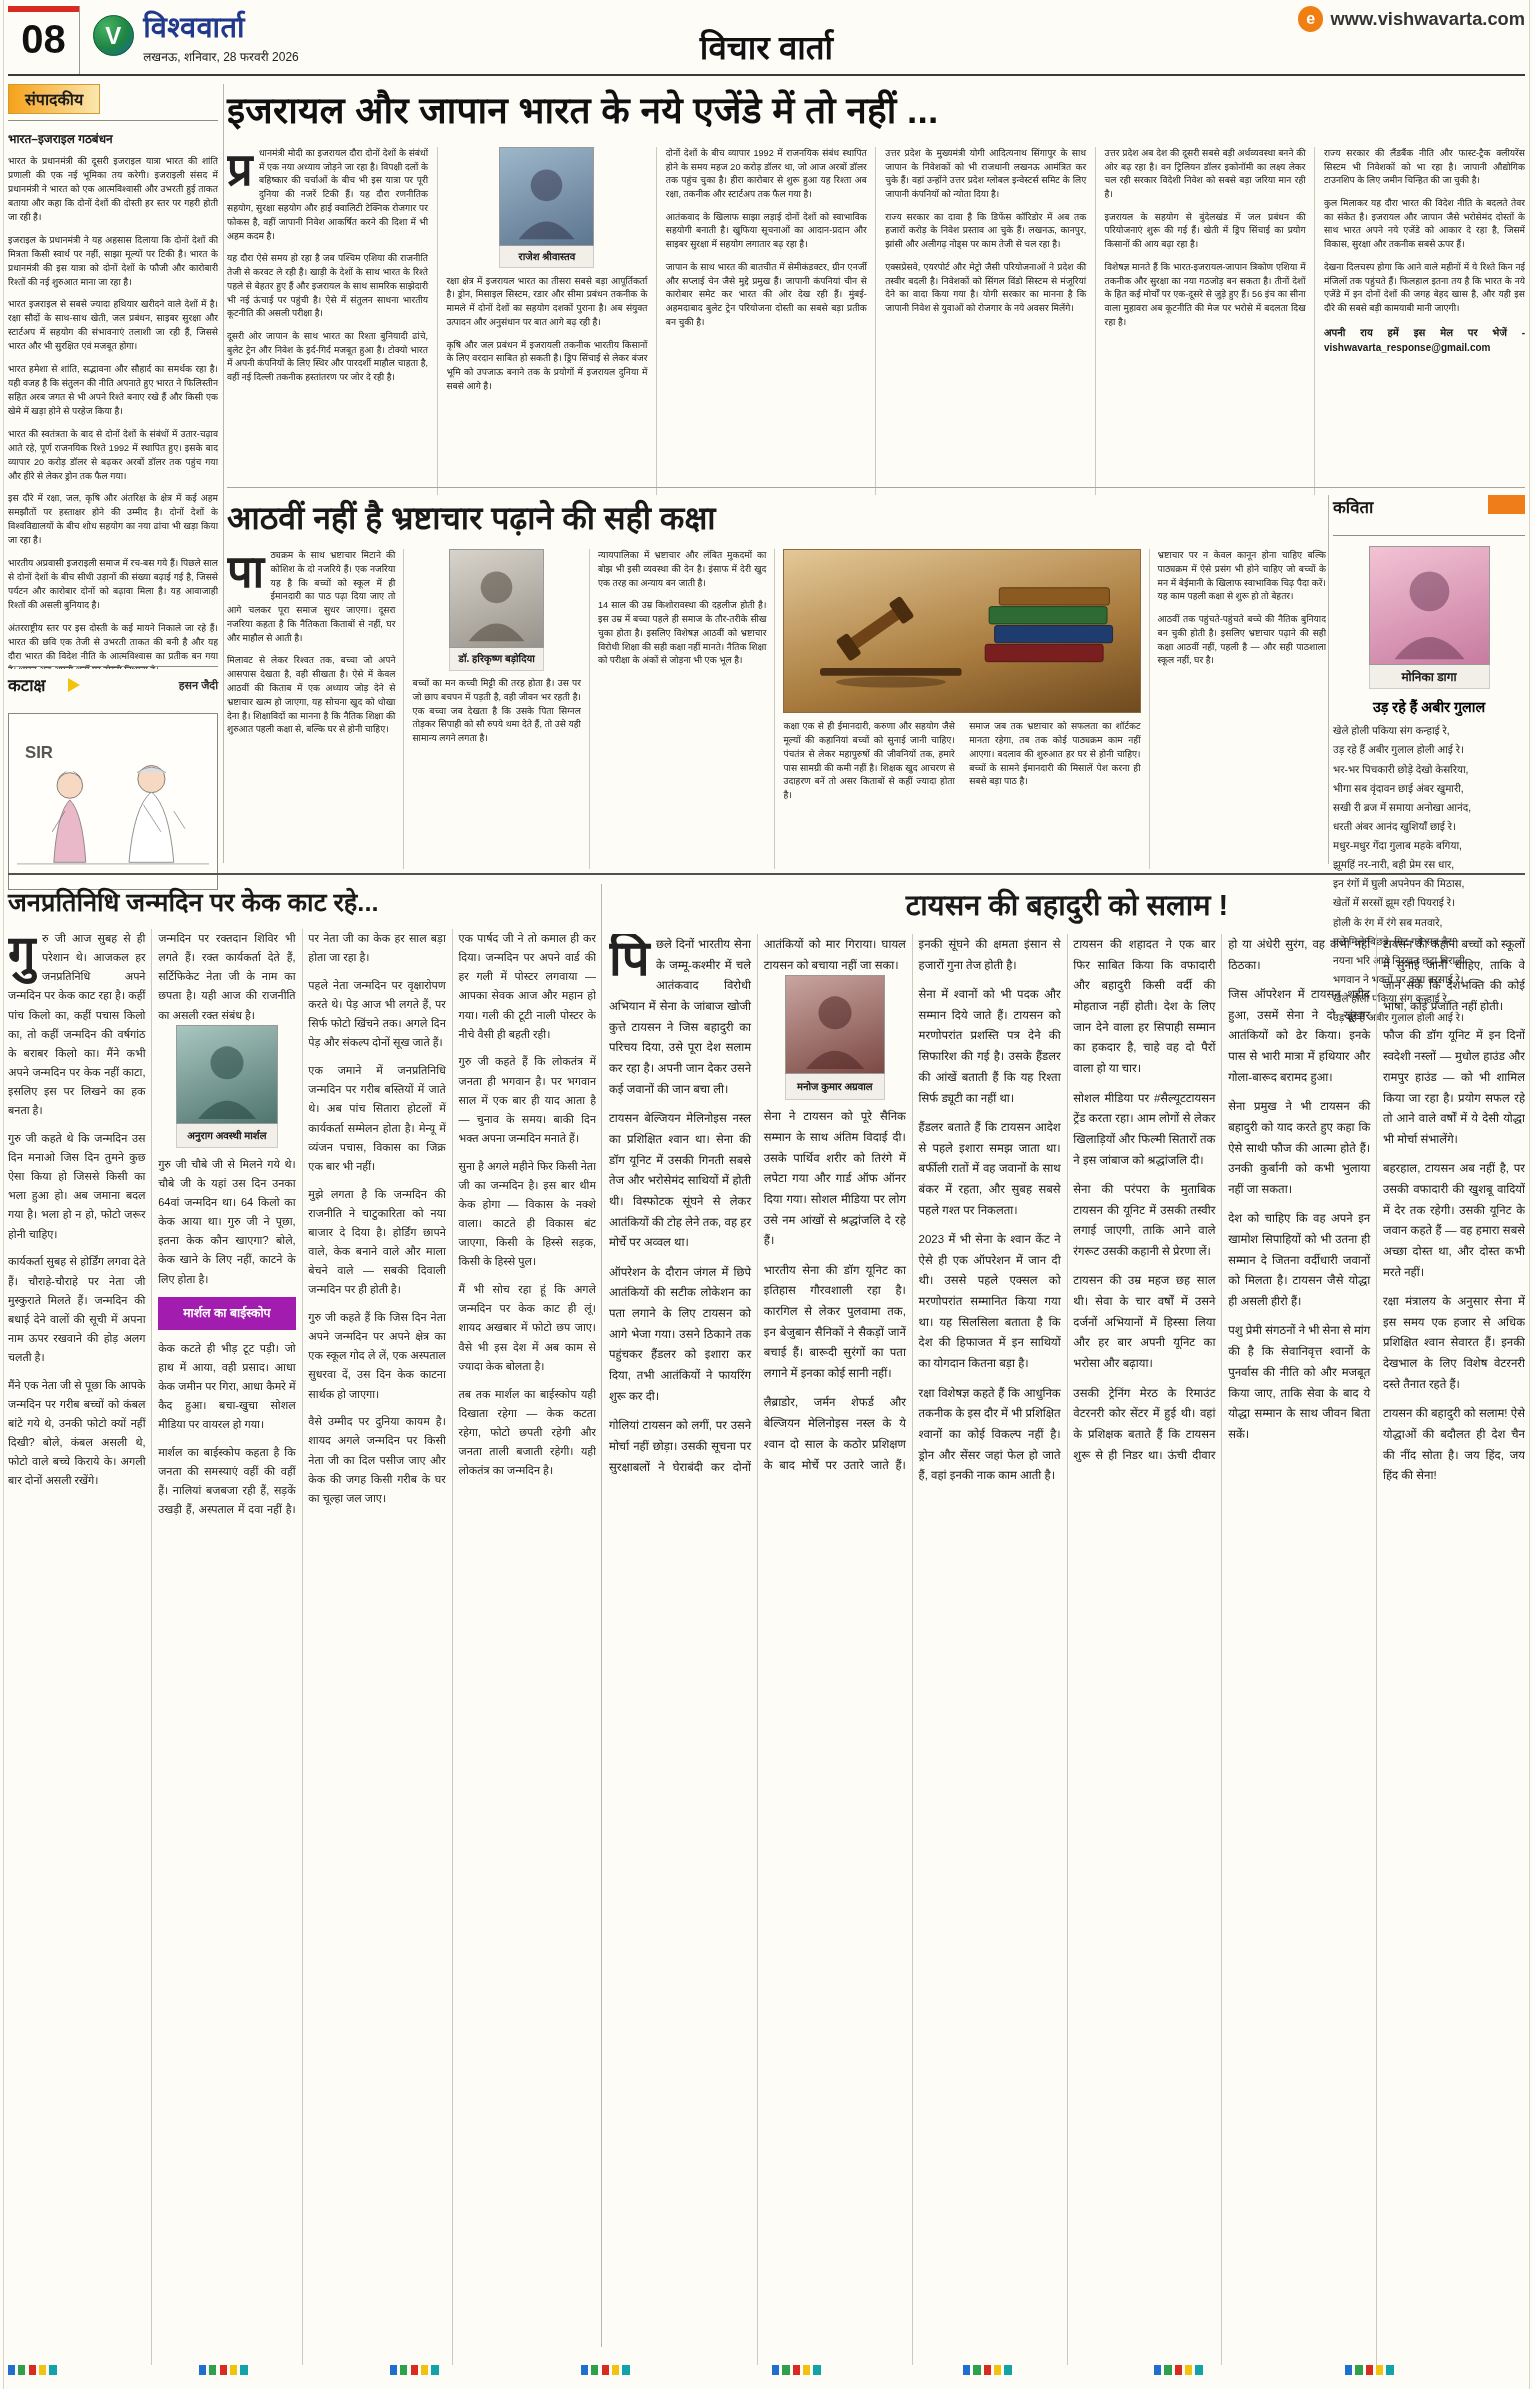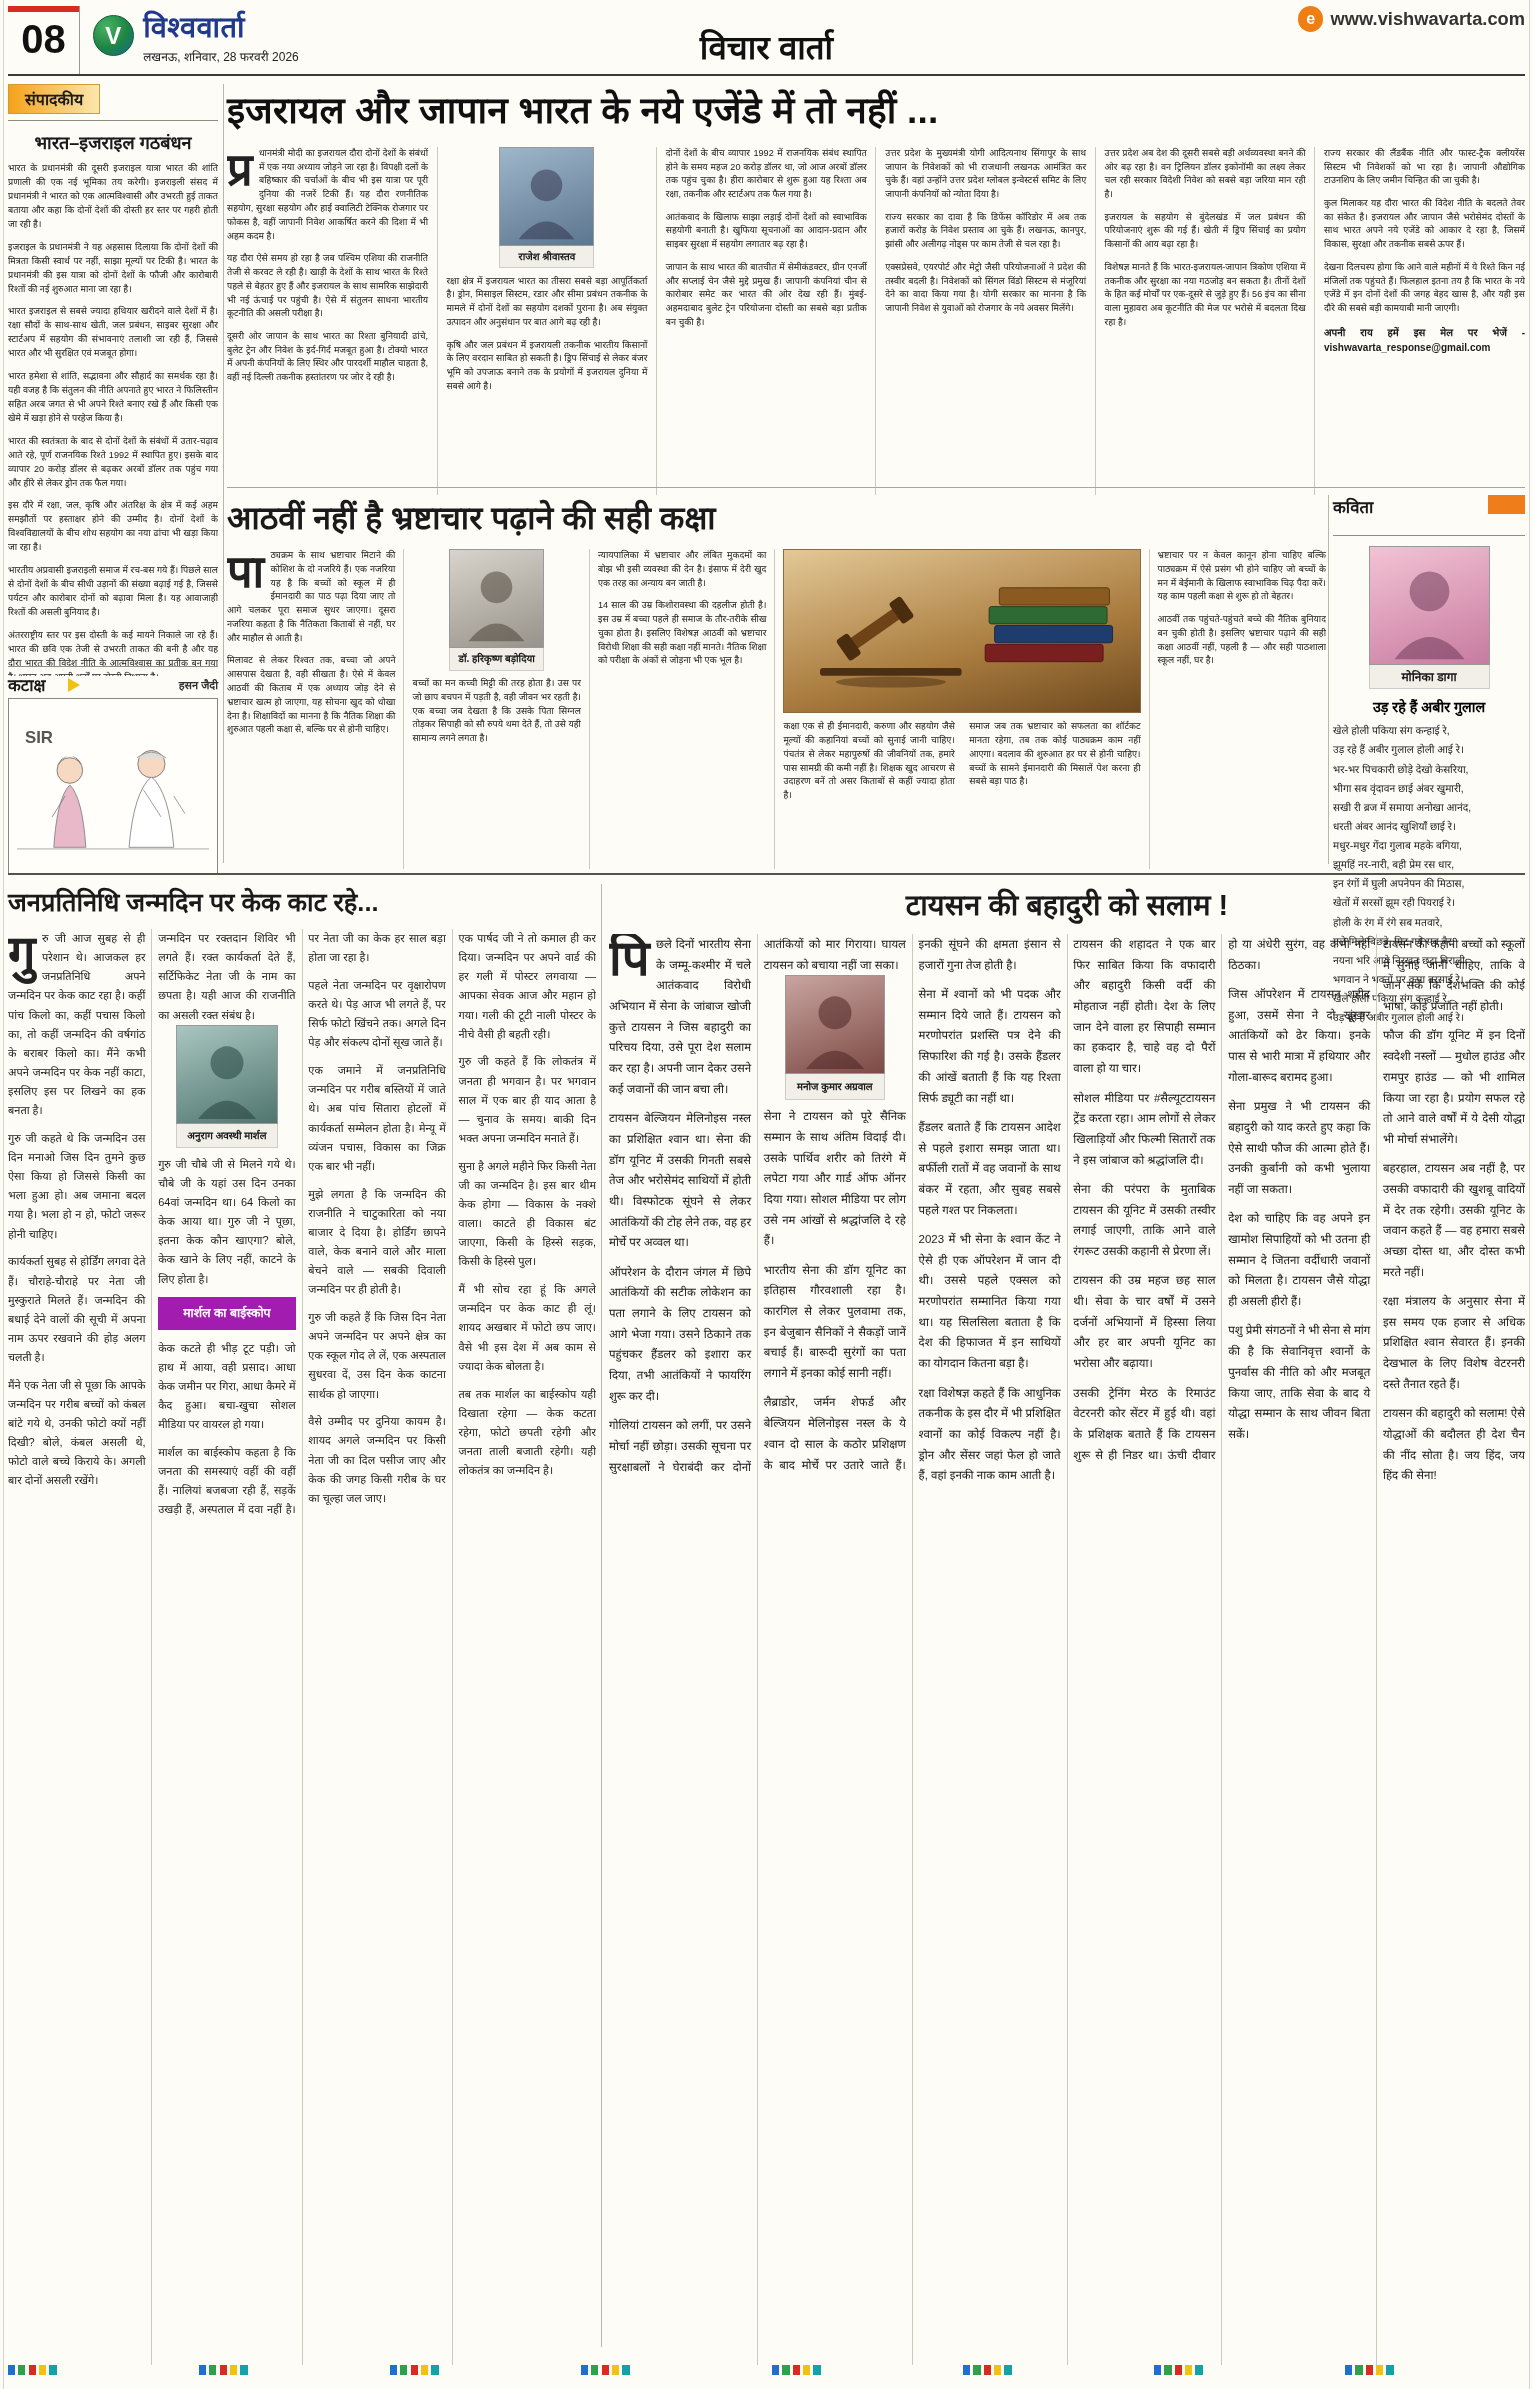--- a/index.html
+++ b/index.html
@@ -44,31 +44,31 @@
   .av-teal  { background:linear-gradient(160deg,#a9c6c0,#4f756e); }
   .av-maroon{ background:linear-gradient(160deg,#c9a4a0,#7c4a44); }
   .av-pink  { background:linear-gradient(160deg,#f3c3d4,#c77ba0); }
   figcaption { text-align:center; font-weight:700; font-size:10px; padding:3.2px 1.6px; background:#f1efe8; border:0.8px solid #ccc; border-top:none; }
 
   
   .editorial { position:absolute; left:8px; top:84px; width:210px; }
   .sec-label { display:inline-block; padding:3.2px 16px; font-size:16px; font-weight:800;
     background:linear-gradient(90deg,#f5a21b,#fbe7ae); border:0.8px solid #d29a33; color:#1c1c1c; }
   .ed-head-row { border-bottom:0.8px solid #8f8c80; padding-bottom:5.6px; }
-  .ed-title { text-align:center; font-size:18px; font-weight:800; margin:8.7px 0 7.2px; }
+  .ed-title { font-size:12px; font-weight:800; margin:8.7px 0 7.2px; }
   .ed-body { height:515px; overflow:hidden; font-size:9.1px; line-height:1.54; text-align:justify; }
   .ed-body p, .body-cols p, .flow p { margin-bottom:5.6px; }
 
   
   .cartoon { position:absolute; left:8px; top:666px; width:210px; border-top:0.8px solid #8f8c80; padding-top:6.4px; }
   .cartoon-head { display:flex; align-items:center; gap:22px; }
   .cartoon-label { font-size:16.7px; font-weight:800; }
   .tri { width:0; height:0; border-top:7.2px solid transparent; border-bottom:7.2px solid transparent; border-left:12px solid #f2c211; }
   .cartoon-author { margin-left:auto; font-size:11px; font-weight:700; color:#333; }
-  .cartoon-box { margin-top:2px; height:177px; border:0.8px solid #8a877d; background:#fffefb; }
+  .cartoon-box { margin-top:17px; height:177px; border:0.8px solid #8a877d; background:#fffefb; }
   .cartoon-box svg { width:100%; height:100%; }
 
   
   .main-art { position:absolute; left:227px; top:83px; right:8px; }
   .main-art h1 { font-size:37px; font-weight:800; color:#101010; margin-bottom:12.7px; letter-spacing:0.2px; }
   .cols6 { display:flex; }
   .cols6 .col { flex:1; padding:0 8.7px; border-right:0.8px solid #ccc9bd; font-size:9.1px; line-height:1.52;
     text-align:justify; height:348px; overflow:hidden; }
   .cols6 .col:first-child { padding-left:0; }
   .cols6 .col:last-child { border-right:none; padding-right:0; }

